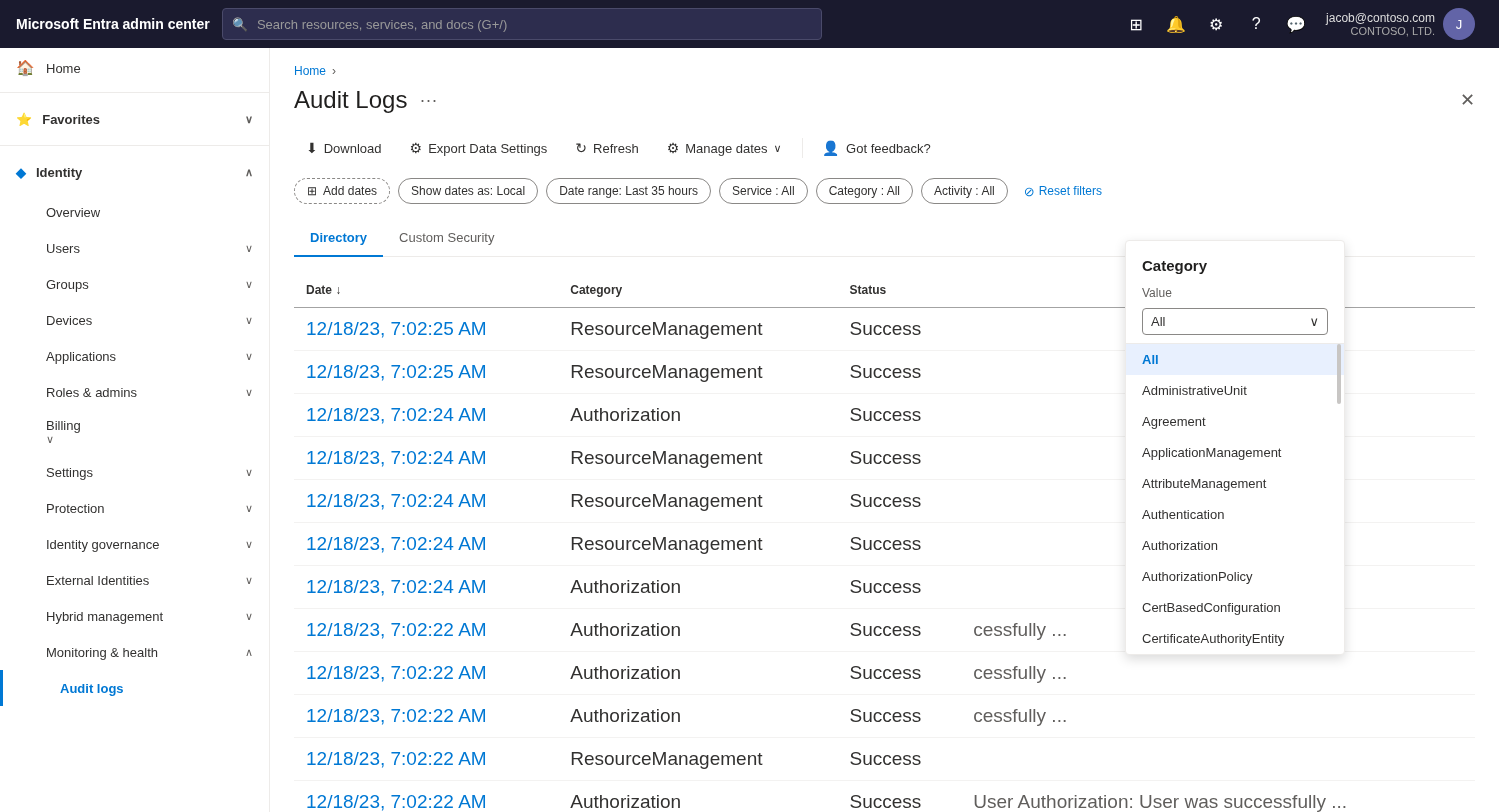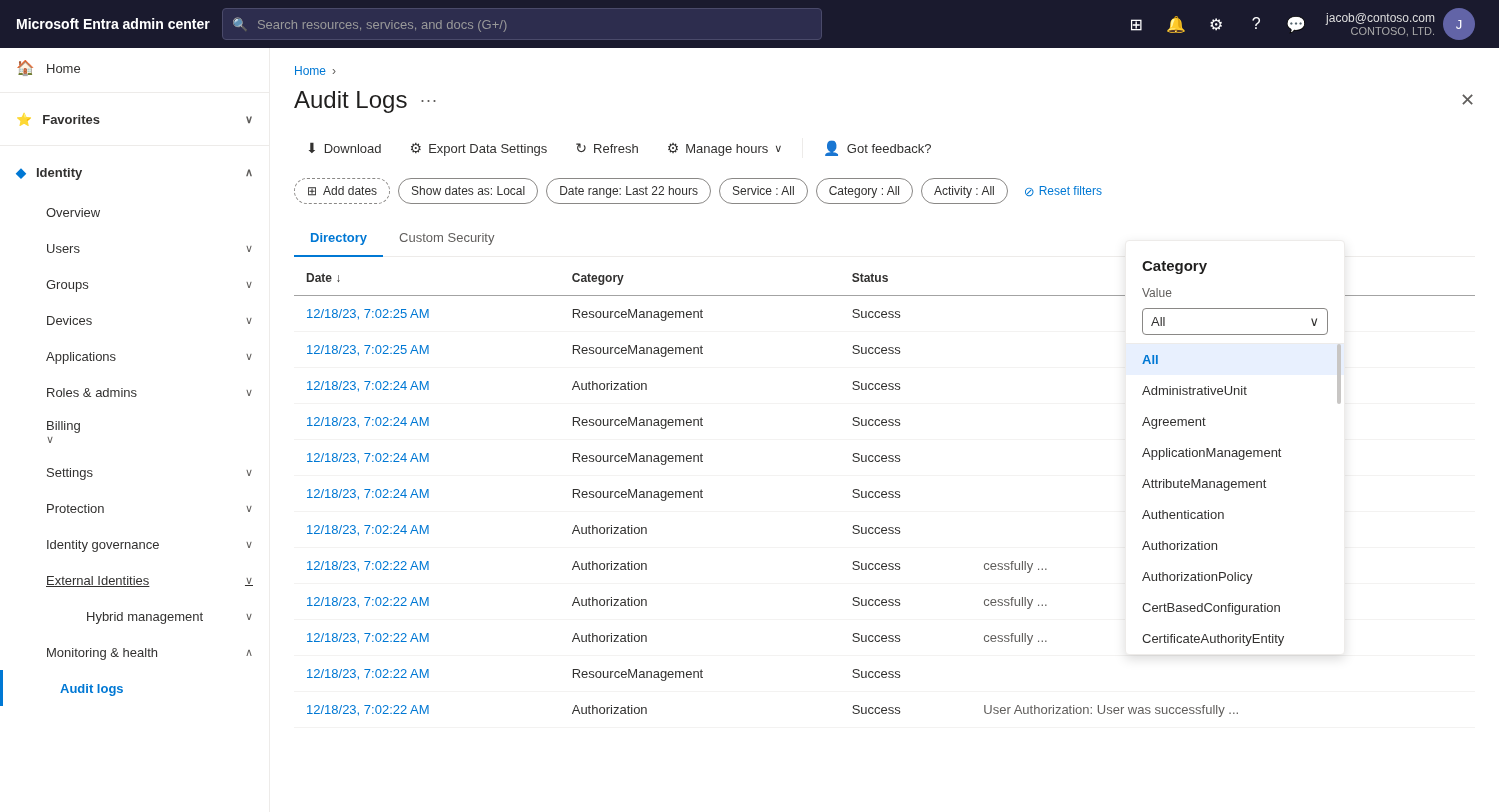--- a/index.html
+++ b/index.html
@@ -222,21 +222,21 @@
       font-size: 12px;
       padding: 5px 8px;
       border: none;
       background: none;
     }
 
     
     .tabs {
       display: flex;
       border-bottom: 1px solid #edebe9;
-      margin-bottom: 4px;
+      margin-bottom: 16px;
       align-items: flex-end;
     }
     .tab {
       padding: 10px 16px;
       cursor: pointer;
       font-size: 13px;
       color: #605e5c;
       border-bottom: 2px solid transparent;
       margin-bottom: -1px;
     }
@@ -253,21 +253,21 @@
       text-align: left;
       padding: 10px 12px;
       font-weight: 600;
       font-size: 12px;
       color: #323130;
       border-bottom: 1px solid #a3a3a3;
       white-space: nowrap;
     }
     td {
       padding: 10px 12px;
-      font-size: 13px;
+      font-size: 19px;
       border-bottom: 1px solid #f3f2f1;
       white-space: nowrap;
     }
     .date-link { color: #0078d4; cursor: pointer; text-decoration: none; }
     .status-success { color: #323130; }
 
     
     .dropdown-overlay {
       position: absolute;
       top: 192px;
@@ -416,25 +416,25 @@
       <span style="color:#605e5c;font-size:11px;">∨</span>
     </div>
     <div class="sidebar-sub-item" style="display:flex;align-items:center;justify-content:space-between;">
       <span>Protection</span>
       <span style="color:#605e5c;font-size:11px;">∨</span>
     </div>
     <div class="sidebar-sub-item" style="display:flex;align-items:center;justify-content:space-between;">
       <span>Identity governance</span>
       <span style="color:#605e5c;font-size:11px;">∨</span>
     </div>
-    <div class="sidebar-sub-item" style="display:flex;align-items:center;justify-content:space-between;text-decoration:underline;">
+    <div class="sidebar-sub-item" style="display:flex;align-items:center;justify-content:space-between;">
       <span>External Identities</span>
       <span style="color:#605e5c;font-size:11px;">∨</span>
     </div>
-    <div class="sidebar-sub-item" style="display:flex;align-items:center;justify-content:space-between;margin-left:40px;">
+    <div class="sidebar-sub-item" style="display:flex;align-items:center;justify-content:space-between;">
       <span>Hybrid management</span>
       <span style="color:#605e5c;font-size:11px;">∨</span>
     </div>
     <div class="sidebar-sub-item" style="display:flex;align-items:center;justify-content:space-between;">
       <span>Monitoring &amp; health</span>
       <span style="color:#605e5c;font-size:11px;">∧</span>
     </div>
     <div class="sidebar-sub-item active" style="padding-left:60px;color:#0078d4;border-left:3px solid #0078d4;padding-left:57px;font-weight:600;">
       <span>Audit logs</span>
     </div>
@@ -461,40 +461,40 @@
       <button class="toolbar-btn">
         <span style="font-size:14px;">⚙</span>
         <span>Export Data Settings</span>
       </button>
       <button class="toolbar-btn">
         <span style="font-size:14px;">↻</span>
         <span>Refresh</span>
       </button>
       <button class="toolbar-btn">
         <span style="font-size:14px;">⚙</span>
-        <span>Manage hours</span>
+        <span>Manage dates</span>
         <span style="font-size:11px;">∨</span>
       </button>
       <div class="toolbar-divider"></div>
       <button class="toolbar-btn">
         <span style="font-size:14px;">👤</span>
         <span>Got feedback?</span>
       </button>
     </div>
 
     <div class="filters">
       <button class="filter-btn add-filter">
         <span>⊞</span>
         <span>Add dates</span>
       </button>
       <button class="filter-btn">
         <span>Show dates as: Local</span>
       </button>
       <button class="filter-btn">
-        <span>Date range: Last 22 hours</span>
+        <span>Date range: Last 35 hours</span>
       </button>
       <button class="filter-btn">
         <span>Service : All</span>
       </button>
       <button class="filter-btn">
         <span>Category : All</span>
       </button>
       <button class="filter-btn">
         <span>Activity : All</span>
       </button>

